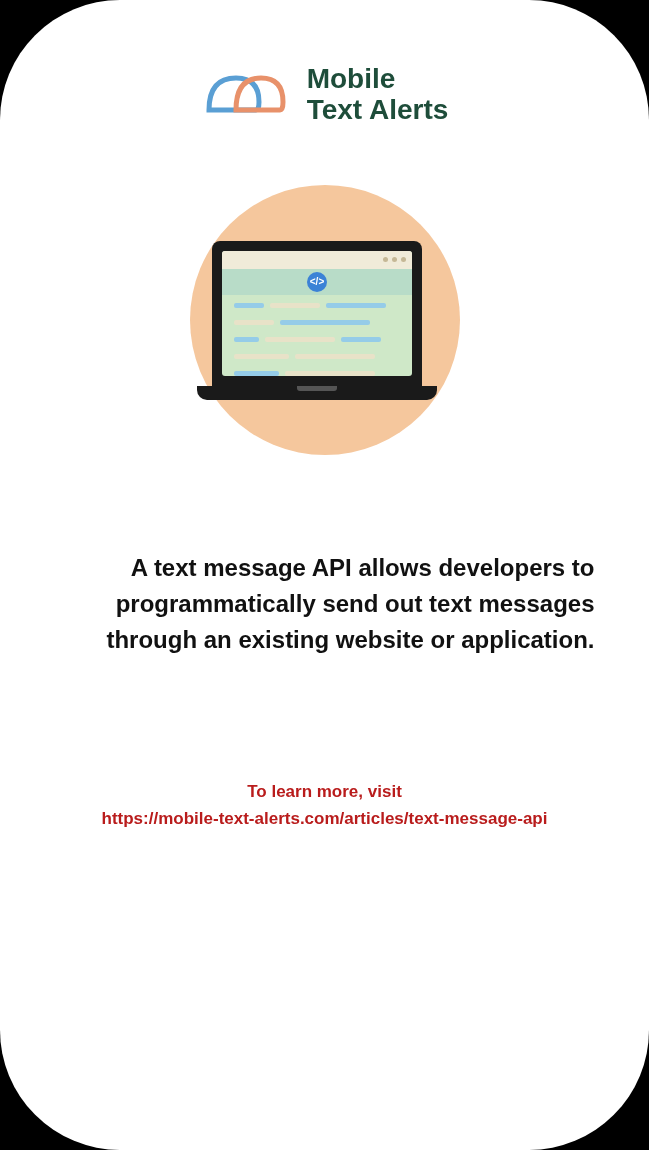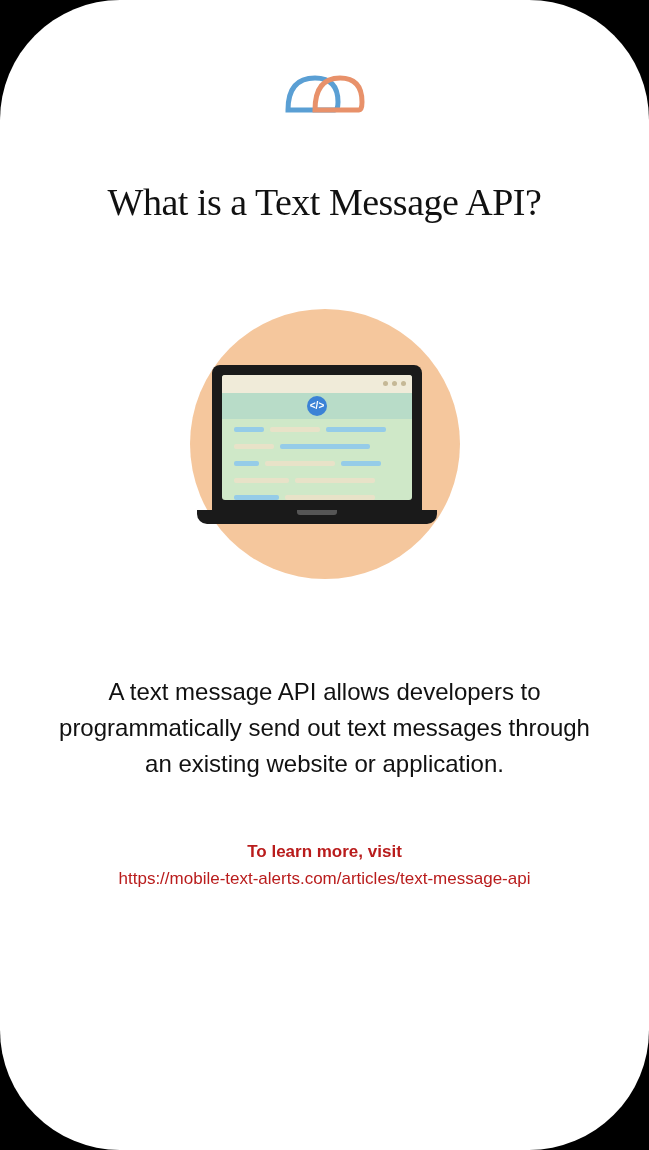--- a/index.html
+++ b/index.html
@@ -153,54 +153,57 @@
       top: 0;
       left: 50%;
       transform: translateX(-50%);
       width: 40px;
       height: 5px;
       background: #555;
       border-radius: 0 0 3px 3px;
     }
     .description {
       font-size: 24px;
-      font-weight: 400;
+      font-weight: 700;
       color: #111;
-      text-align: center;
+      text-align: right;
       line-height: 1.5;
       max-width: 540px;
-      margin-bottom: 56px;
+      margin-bottom: 120px;
     }
     .footer {
       text-align: center;
       font-size: 17px;
       font-weight: 600;
       color: #b91c1c;
       line-height: 1.6;
     }
     .footer-url {
       font-size: 17px;
-      font-weight: 400;
+      font-weight: 700;
     }
   </style>
 </head>
 <body>
 
 <div class="card">
 
   <div class="logo-container">
     <div class="logo-icon">
       <svg width="90" height="70" viewBox="0 0 90 70">
         <path d="M 8 50 Q 8 18 35 18 Q 58 18 58 42 Q 58 50 55 50 L 8 50 Z" fill="none" stroke="#5a9fd4" stroke-width="5"></path>
         <path d="M 35 50 Q 35 18 60 18 Q 82 18 82 42 Q 82 50 79 50 L 35 50 Z" fill="none" stroke="#e8916a" stroke-width="5"></path>
       </svg>
     </div>
+    <div class="logo-text">
+      <div>Mobile</div>
+      <div>Text Alerts</div>
+    </div>
   </div>
 
-  <h1 class="headline">What is a Text Message API?</h1>
 
   <div class="illustration">
     <div class="circle-bg"></div>
     <div class="laptop">
       <div class="laptop-screen">
         <div class="screen-inner">
           <div class="browser-bar">
             <div class="browser-dot"></div>
             <div class="browser-dot"></div>
             <div class="browser-dot"></div>

